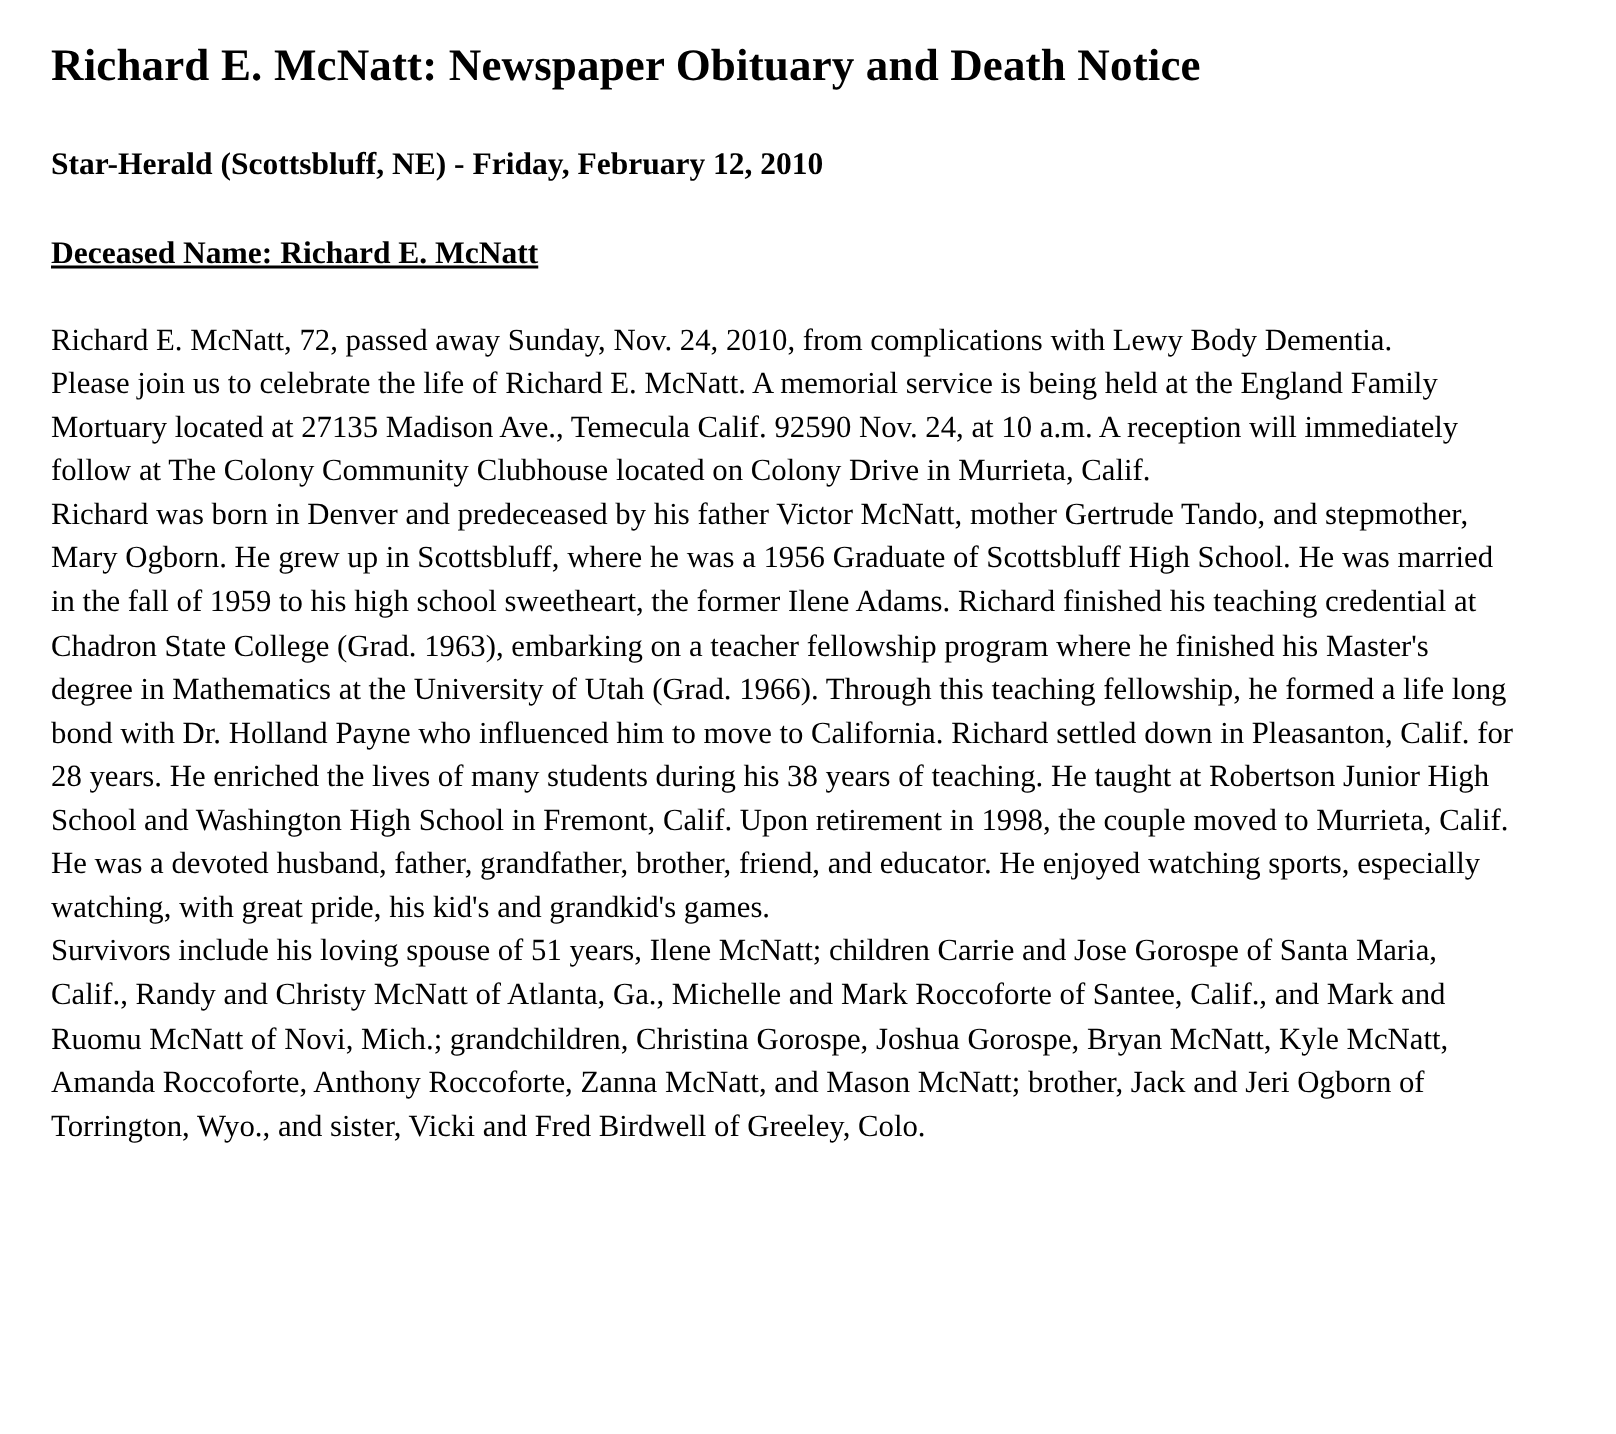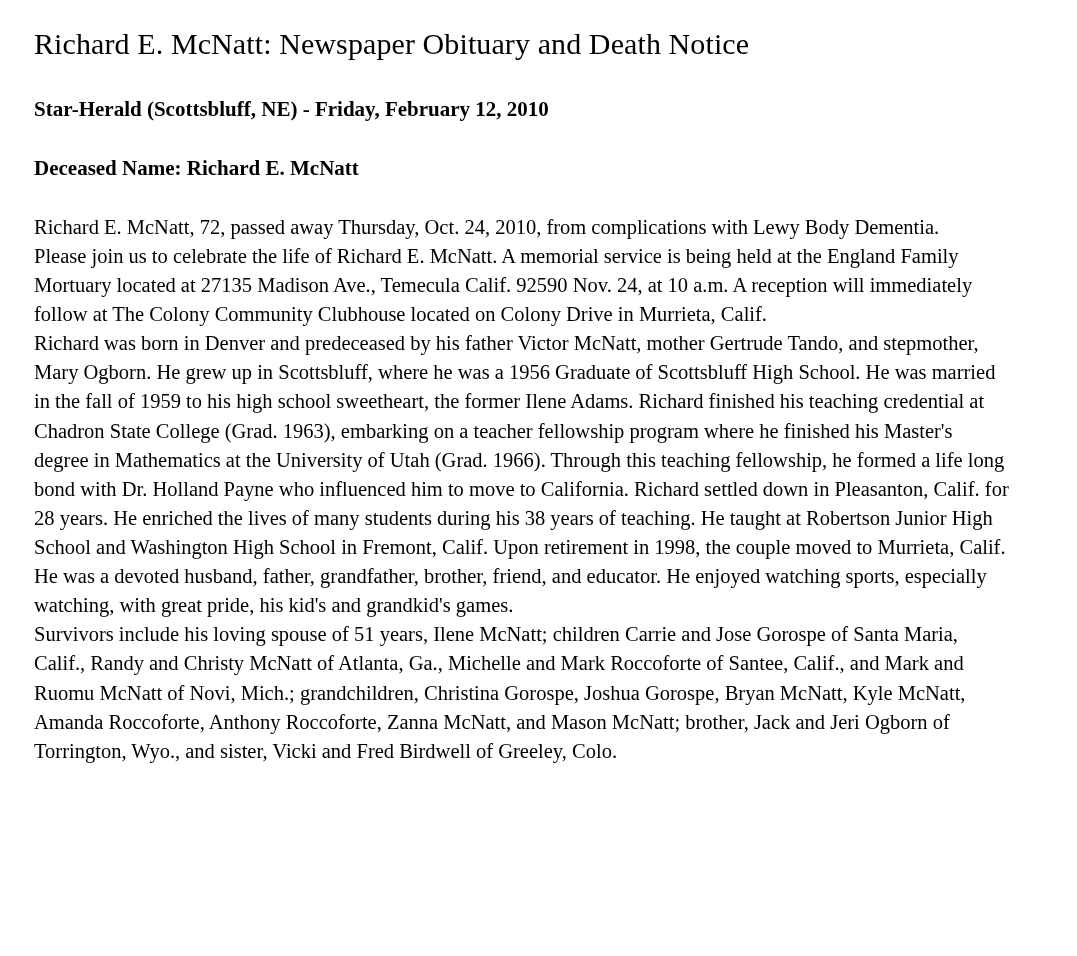--- a/index.html
+++ b/index.html
@@ -16,37 +16,38 @@
   }
   .page {
     box-sizing: border-box;
     width: 1077px;
     height: 956px;
     padding: 18px 36px 0 34px;
     background: #ffffff;
   }
   .doc-title {
     font-size: 30px;
-    font-weight: normal;
+    font-weight: bold;
     line-height: 1.18;
     margin: 0 0 0 0;
     padding-top: 8px;
     letter-spacing: 0.1px;
   }
   .subheading {
     font-size: 21px;
     font-weight: bold;
     line-height: 1.2;
     margin: 36px 0 0 0;
   }
   .deceased-line {
     font-size: 21px;
     font-weight: bold;
     line-height: 1.2;
     margin: 33px 0 0 0;
+    text-decoration: underline;
   }
   .body-block {
     margin-top: 32px;
   }
   .body-par {
     font-size: 20.5px;
     line-height: 1.42;
     margin: 0;
     text-align: left;
     max-width: 978px;
@@ -57,19 +58,19 @@
 
 <div class="page">
 
   <h1 class="doc-title">Richard E. McNatt: Newspaper Obituary and Death Notice</h1>
 
   <h2 class="subheading">Star-Herald (Scottsbluff, NE) - Friday, February 12, 2010</h2>
 
   <h3 class="deceased-line">Deceased Name: Richard E. McNatt</h3>
 
   <div class="body-block">
-    <p class="body-par">Richard E. McNatt, 72, passed away Thursday, Oct. 24, 2010, from complications with Lewy Body Dementia.</p>
+    <p class="body-par">Richard E. McNatt, 72, passed away Sunday, Nov. 24, 2010, from complications with Lewy Body Dementia.</p>
     <p class="body-par">Please join us to celebrate the life of Richard E. McNatt. A memorial service is being held at the England Family Mortuary located at 27135 Madison Ave., Temecula Calif. 92590 Nov. 24, at 10 a.m. A reception will immediately follow at The Colony Community Clubhouse located on Colony Drive in Murrieta, Calif.</p>
     <p class="body-par">Richard was born in Denver and predeceased by his father Victor McNatt, mother Gertrude Tando, and stepmother, Mary Ogborn. He grew up in Scottsbluff, where he was a 1956 Graduate of Scottsbluff High School. He was married in the fall of 1959 to his high school sweetheart, the former Ilene Adams. Richard finished his teaching credential at Chadron State College (Grad. 1963), embarking on a teacher fellowship program where he finished his Master's degree in Mathematics at the University of Utah (Grad. 1966). Through this teaching fellowship, he formed a life long bond with Dr. Holland Payne who influenced him to move to California. Richard settled down in Pleasanton, Calif. for 28 years. He enriched the lives of many students during his 38 years of teaching. He taught at Robertson Junior High School and Washington High School in Fremont, Calif. Upon retirement in 1998, the couple moved to Murrieta, Calif. He was a devoted husband, father, grandfather, brother, friend, and educator. He enjoyed watching sports, especially watching, with great pride, his kid's and grandkid's games.</p>
     <p class="body-par">Survivors include his loving spouse of 51 years, Ilene McNatt; children Carrie and Jose Gorospe of Santa Maria, Calif., Randy and Christy McNatt of Atlanta, Ga., Michelle and Mark Roccoforte of Santee, Calif., and Mark and Ruomu McNatt of Novi, Mich.; grandchildren, Christina Gorospe, Joshua Gorospe, Bryan McNatt, Kyle McNatt, Amanda Roccoforte, Anthony Roccoforte, Zanna McNatt, and Mason McNatt; brother, Jack and Jeri Ogborn of Torrington, Wyo., and sister, Vicki and Fred Birdwell of Greeley, Colo.</p>
   </div>
 
 </div>
 
 </body></html>

